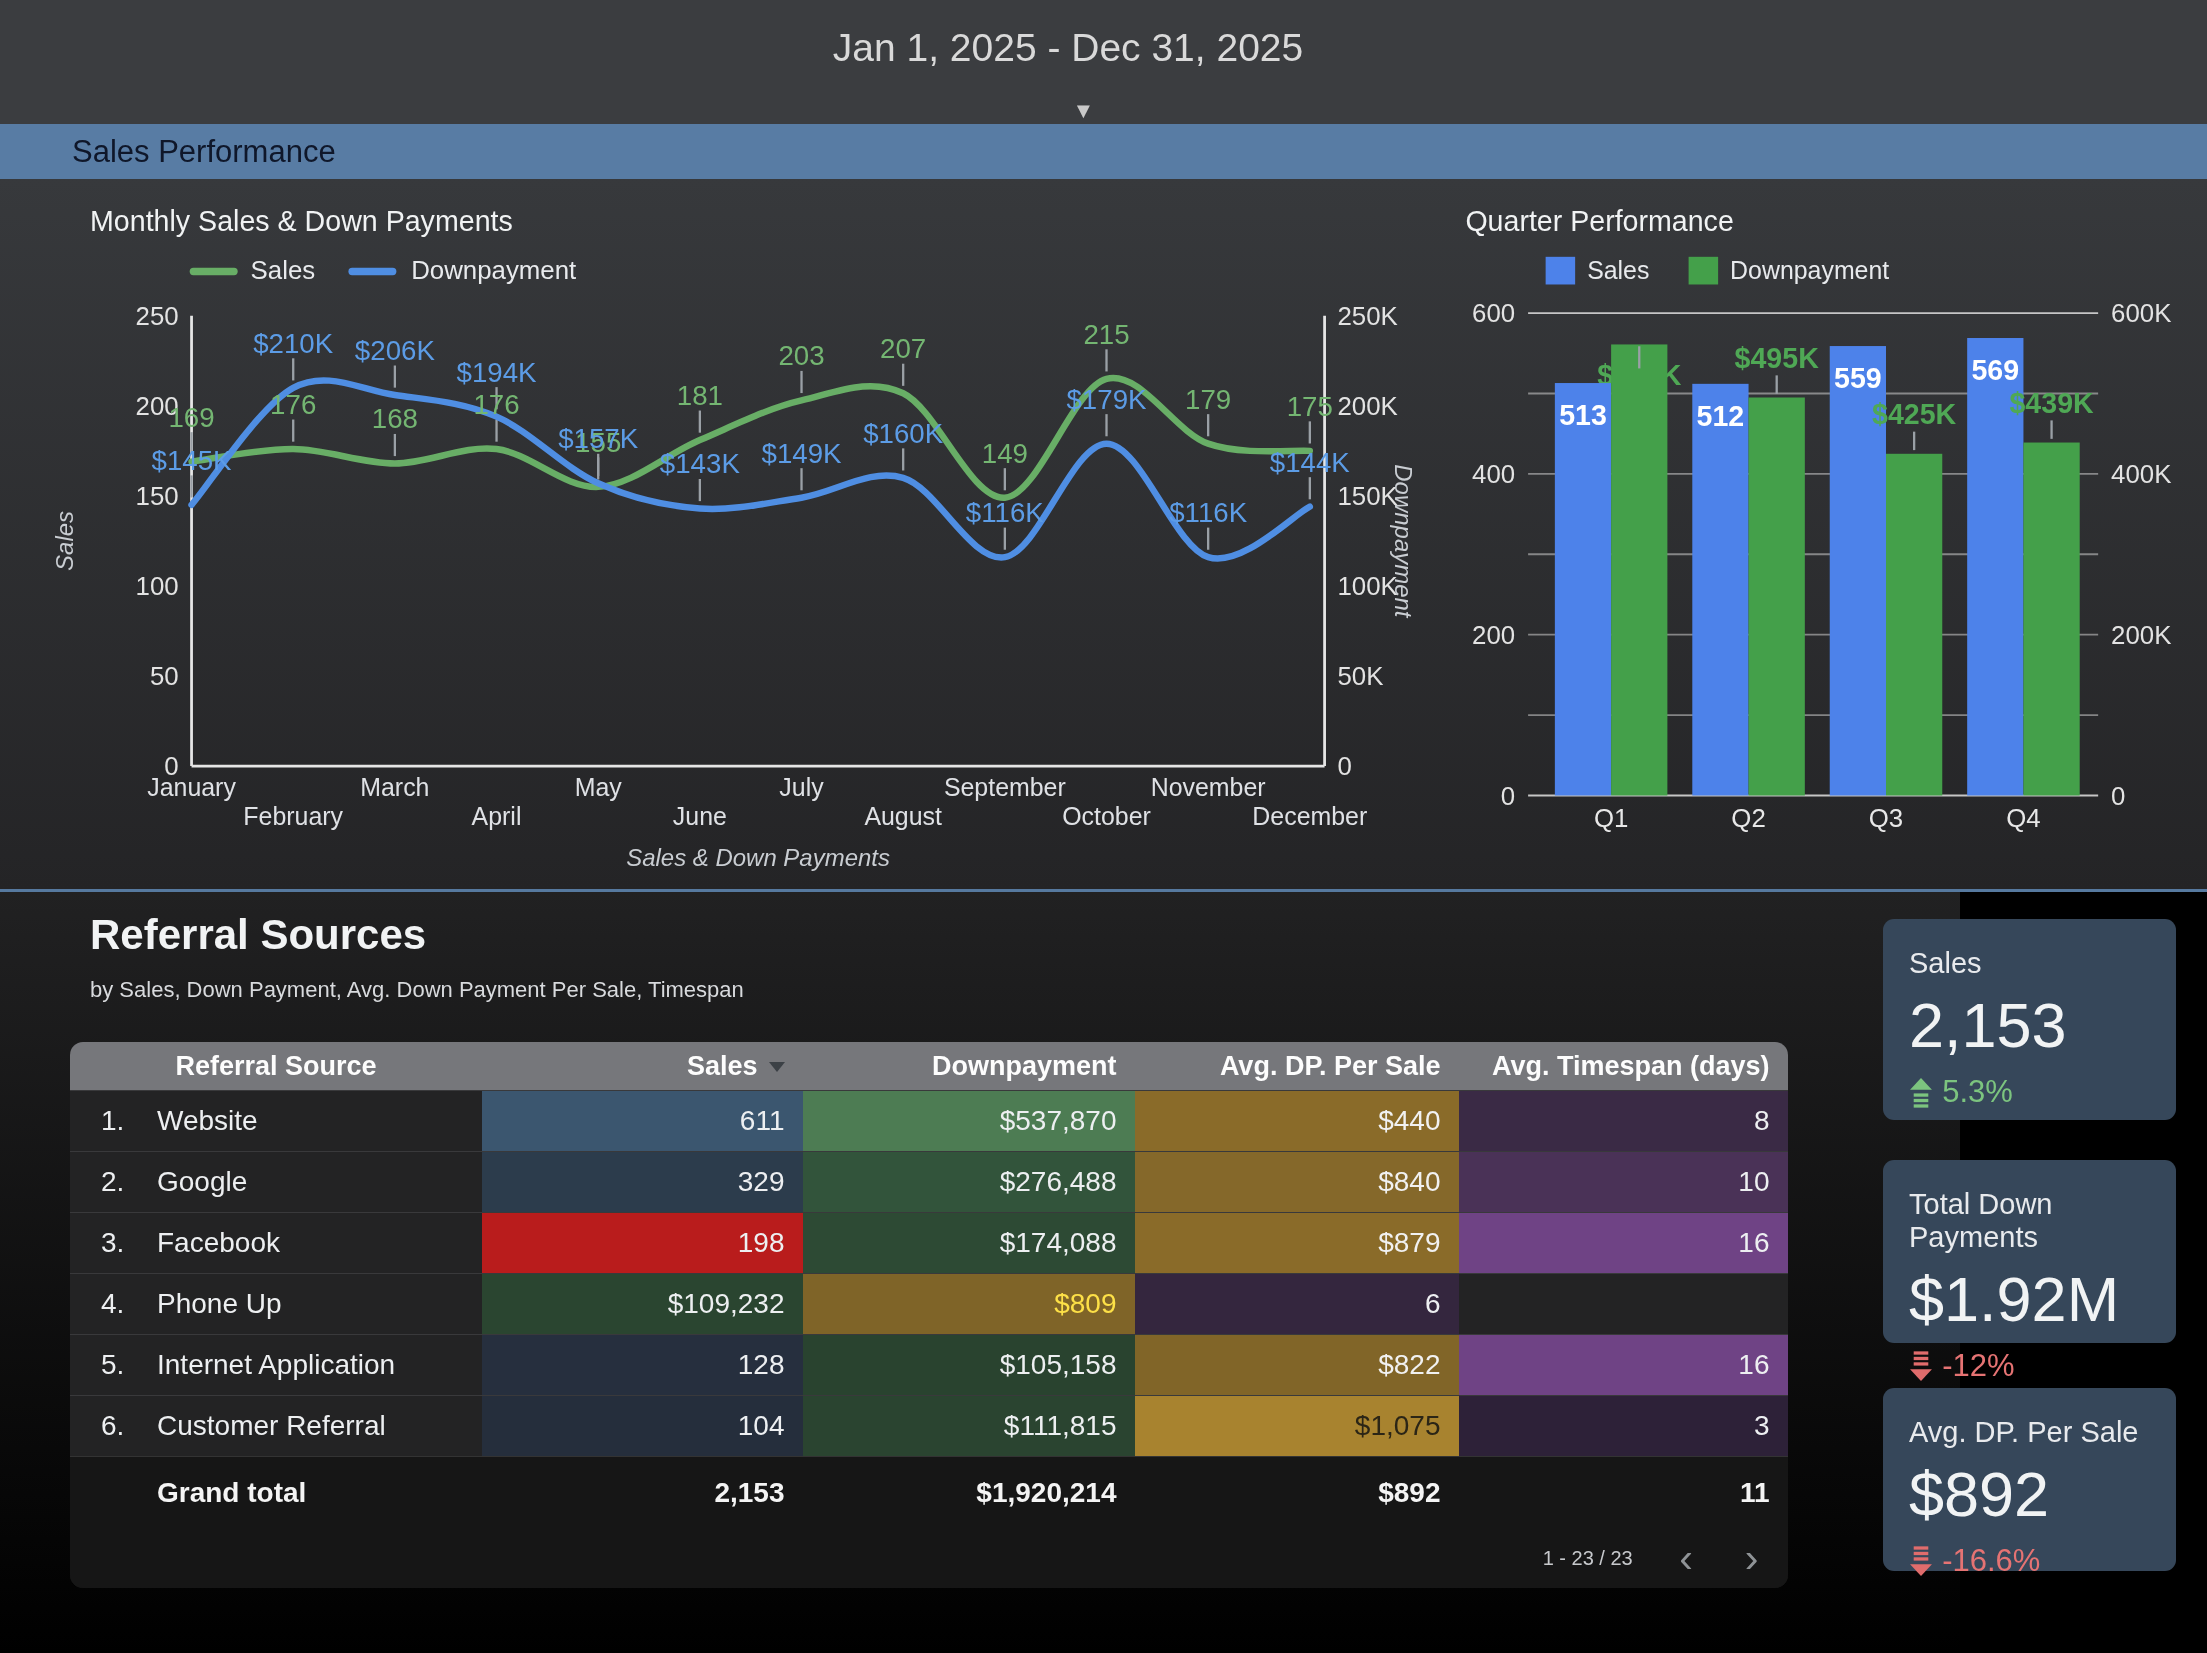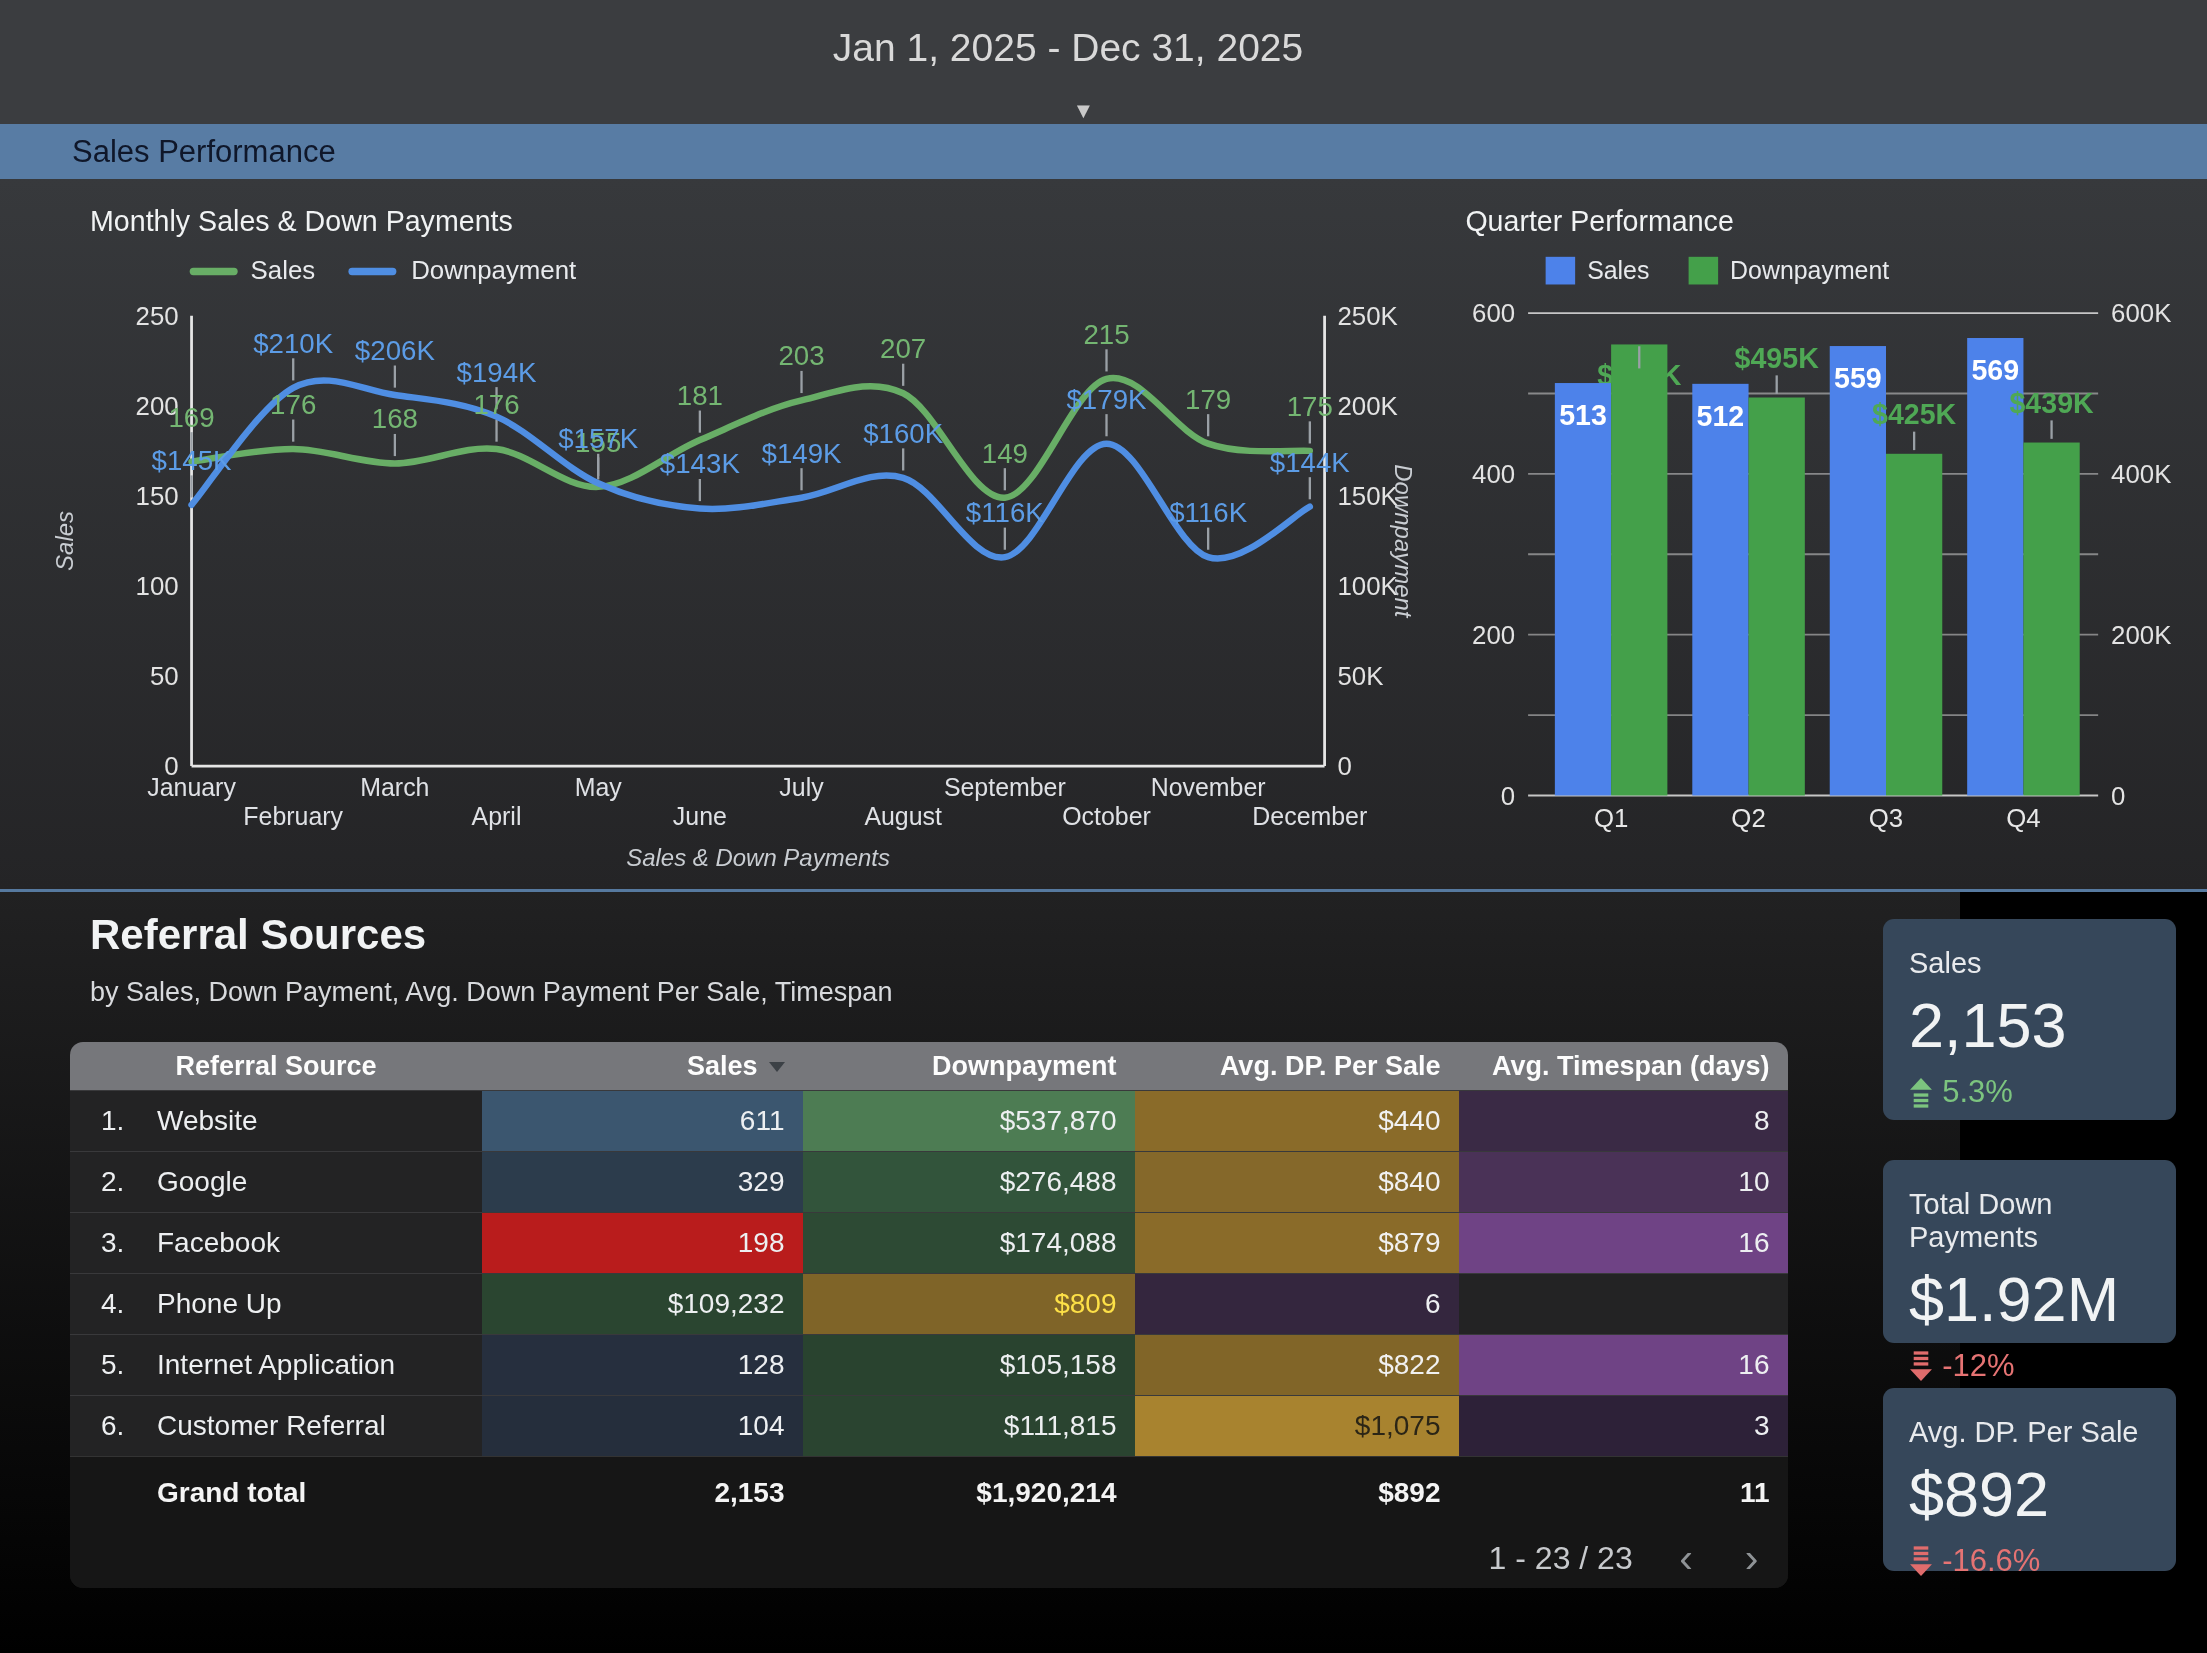--- a/index.html
+++ b/index.html
@@ -21,38 +21,38 @@
   
   .charts{position:absolute;left:0;top:179px;width:2208px;height:710px;
     background:linear-gradient(#37393c,#242426);}
   .charts svg{position:absolute;top:0;}
   .divider{position:absolute;left:0;top:889px;width:2208px;height:2.8px;background:#56799f;}
 
   
   .bottom{position:absolute;left:0;top:892px;width:1960px;height:762px;
     background:linear-gradient(#212122,#060606 82%,#000);}
   .rs-title{position:absolute;left:90px;top:18.5px;font-size:42px;font-weight:bold;color:#f1f3f4;}
-  .rs-sub{position:absolute;left:90px;top:85px;font-size:27px;color:#d8dadd;}
+  .rs-sub{position:absolute;left:90px;top:85px;font-size:22px;color:#d8dadd;}
 
   
   .table{position:absolute;left:70px;top:150px;width:1718px;border-radius:13px;overflow:hidden;background:#161616;}
   .thead{height:48px;background:#76777b;display:grid;grid-template-columns:412px 321px 332px 324px 329px;align-items:center;}
   .thead .hc{font-size:27px;font-weight:bold;color:#fdfdfd;}
   .hc.first{text-align:center;}
   .hc.num{text-align:right;padding-right:18.5px;cursor:pointer;}
   .sortcaret{display:inline-block;width:0;height:0;border-left:8.3px solid transparent;border-right:8.3px solid transparent;border-top:10px solid #3c4146;margin-left:11px;vertical-align:middle;}
   .trow{height:61px;display:grid;grid-template-columns:87px 325px 321px 332px 324px 329px;border-top:1.8px solid #39393b;background:#232324;}
   .trow .c{display:flex;align-items:center;font-size:28px;color:#edeff1;}
   .c.rank{padding-left:31px;}
   .c.num{justify-content:flex-end;padding-right:18.5px;}
   .gtotal{height:72px;display:grid;grid-template-columns:87px 325px 321px 332px 324px 329px;background:#161616;border-top:1.8px solid #333;}
   .gtotal .c{display:flex;align-items:center;font-size:28px;font-weight:bold;color:#f4f4f4;}
   .gtotal .c.num{justify-content:flex-end;padding-right:18.5px;}
   .pager{height:60px;display:flex;align-items:center;justify-content:flex-end;background:#161616;padding-right:24px;gap:41px;}
-  .pager .range{font-size:32px;color:#c7c9cc;}
+  .pager .range{font-size:20px;color:#c7c9cc;}
   .pager .chev{font-size:41px;color:#8f9396;cursor:pointer;line-height:1;padding:0 5.5px;}
 
   
   .kpis{position:absolute;left:1883px;top:27px;width:293px;}
   .kpi{position:absolute;left:0;width:293px;background:#36475a;border-radius:11px;padding:28px 0 0 26px;}
   .kpi .t{font-size:29px;color:#e8eaed;}
   .kpi .v{font-size:63px;color:#f1f3f4;margin-top:9.2px;}
   .kpi .d{display:flex;align-items:center;gap:9.2px;margin-top:13px;font-size:31px;}
 </style>
 </head>

